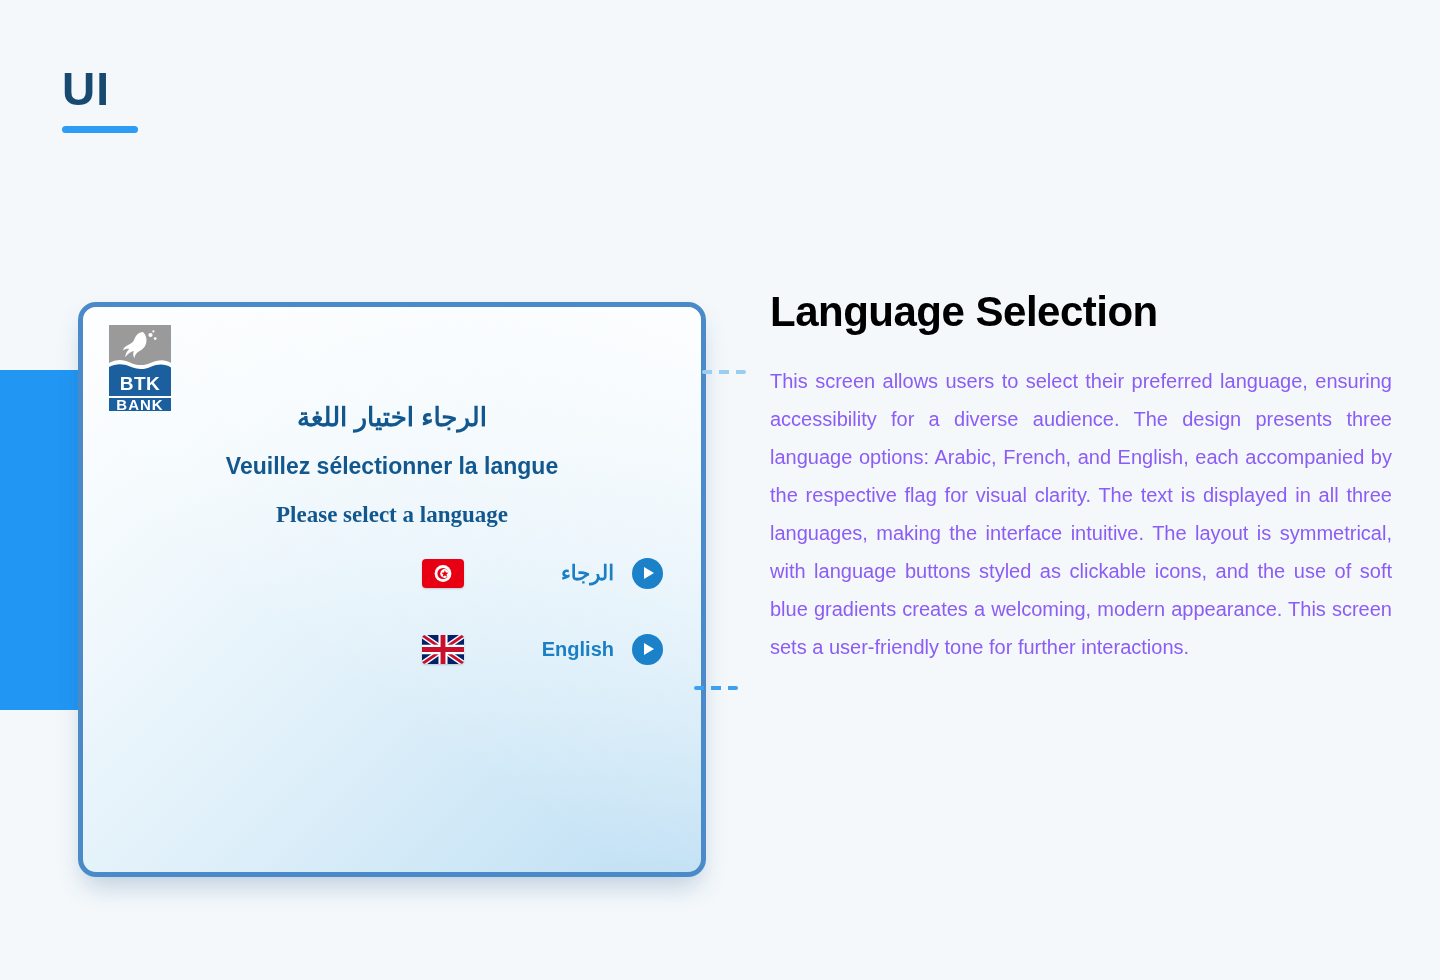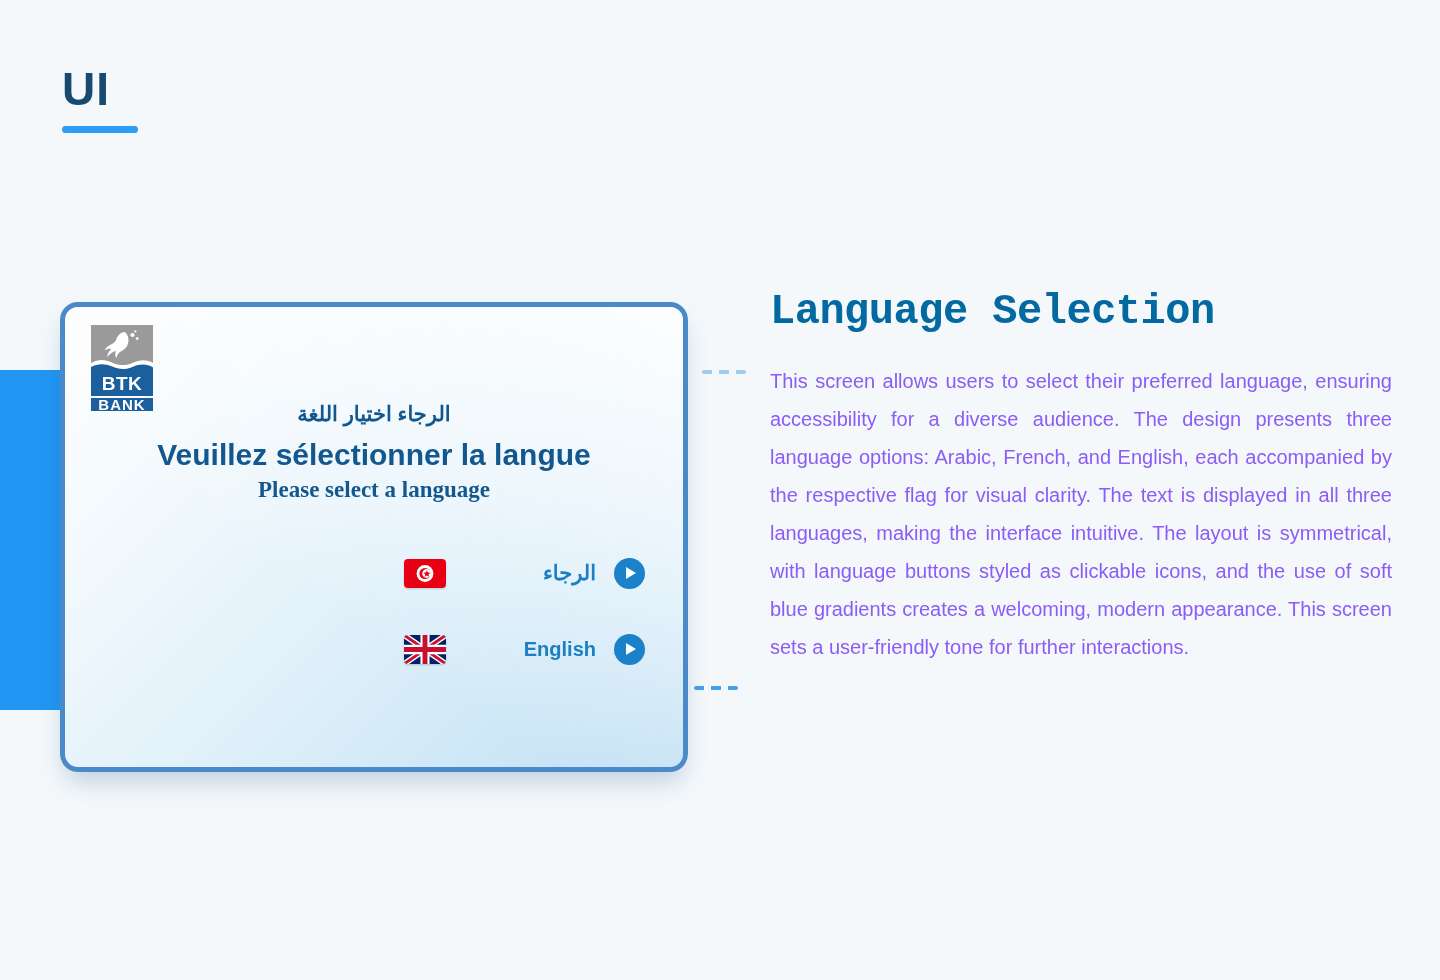--- a/index.html
+++ b/index.html
@@ -43,24 +43,24 @@
     left: 0;
     top: 370px;
     width: 96px;
     height: 340px;
     background: #2196f3;
   }
 
   
   .card-wrap {
     position: absolute;
-    left: 60px;
+    left: 78px;
     top: 302px;
     width: 628px;
-    height: 470px;
+    height: 575px;
   }
   .card {
     position: absolute;
     inset: 0;
     border: 5px solid #4a8ac9;
     border-radius: 18px;
     background:
       linear-gradient(135deg,
         #fdfeff 0%,
         #f4fafd 22%,
@@ -139,27 +139,27 @@
     right: 0;
     top: 95px;
     text-align: center;
   }
   .head-line {
     color: #12588f;
     font-weight: 700;
     font-family: "Liberation Sans", sans-serif;
   }
   .head-ar {
-    font-size: 21px;
+    font-size: 26px;
     direction: rtl;
-    margin-bottom: 12px;
+    margin-bottom: 20px;
   }
   .head-fr {
-    font-size: 30px;
-    margin-bottom: 5px;
+    font-size: 23px;
+    margin-bottom: 22px;
   }
   .head-en {
     font-size: 23px;
     font-family: Liberation Serif, serif;
   }
 
   
   .lang-list {
     position: absolute;
     left: 0;
@@ -232,24 +232,24 @@
   
   .panel {
     position: absolute;
     left: 770px;
     top: 288px;
     width: 622px;
   }
   .panel-title {
     font-size: 42px;
     font-weight: 700;
-    color: #0369a1;
+    color: #000000;
     letter-spacing: -0.5px;
     margin: 0 0 26px 0;
-    font-family: Liberation Mono, monospace;
+    font-family: Liberation Sans, sans-serif;
   }
   .panel-body {
     font-size: 20px;
     line-height: 38px;
     color: #8b5cf6;
     text-align: justify;
     margin: 0;
     font-family: "Liberation Sans", sans-serif;
   }
 </style>

